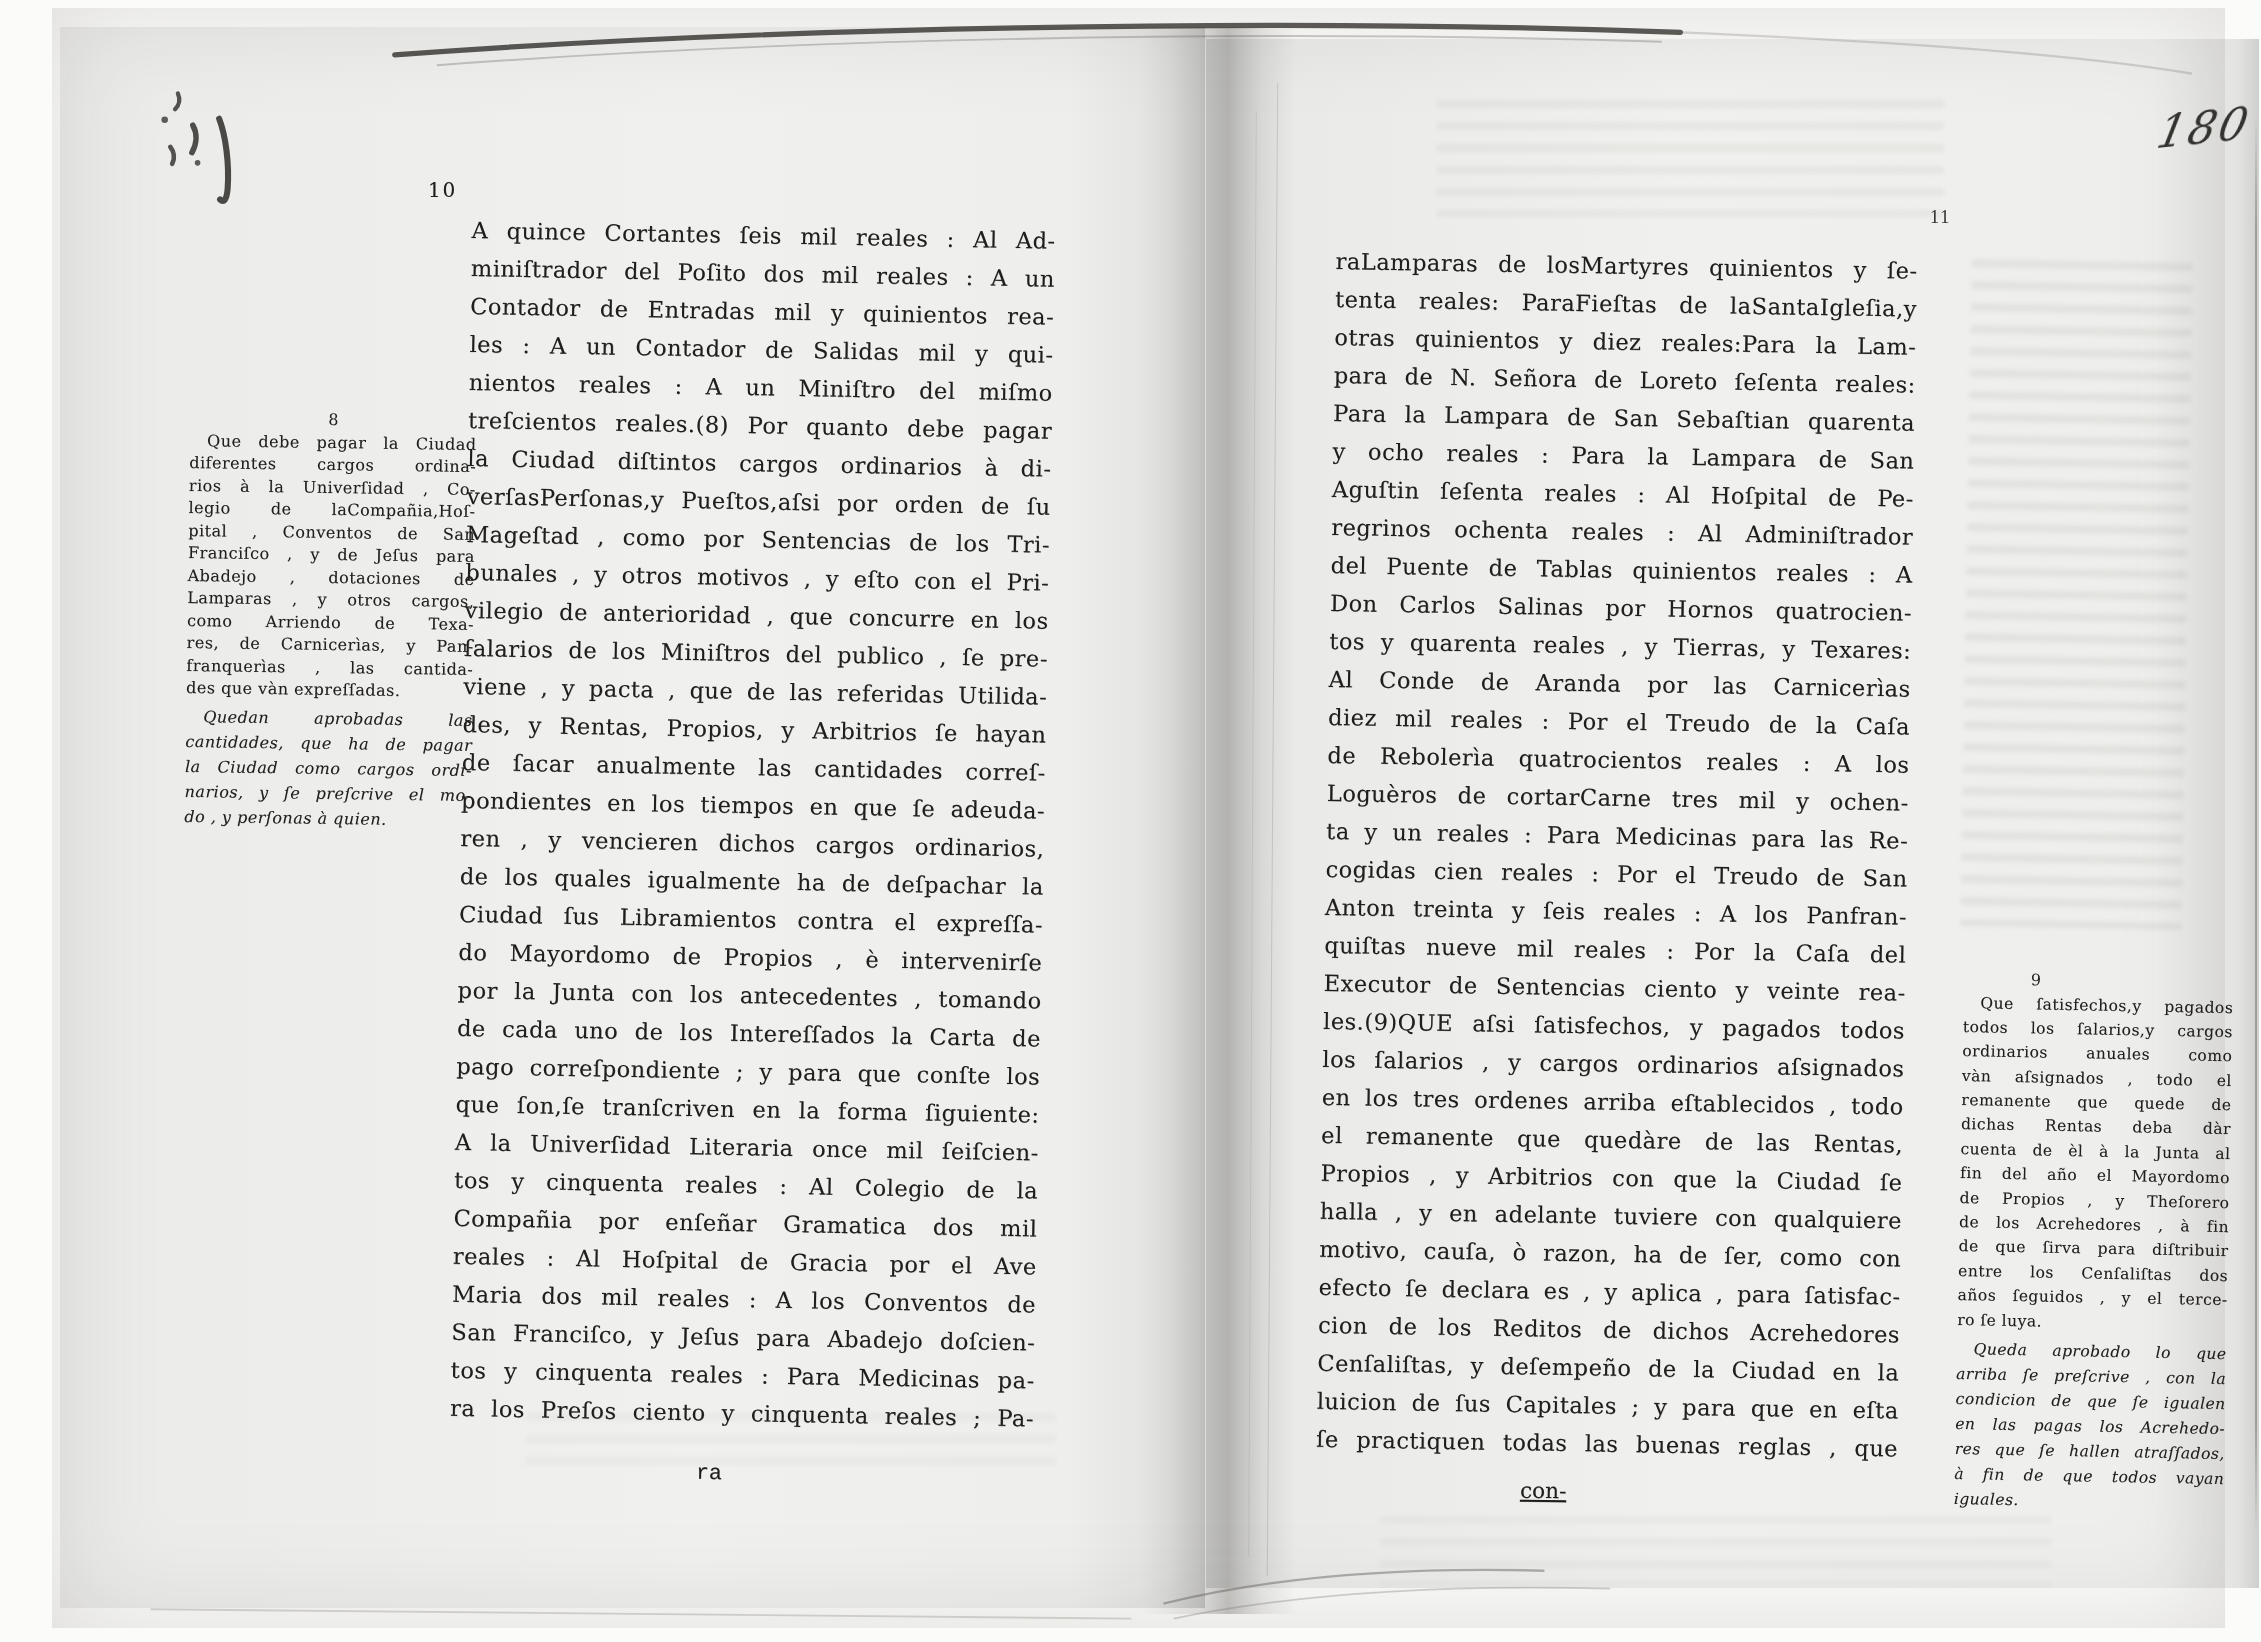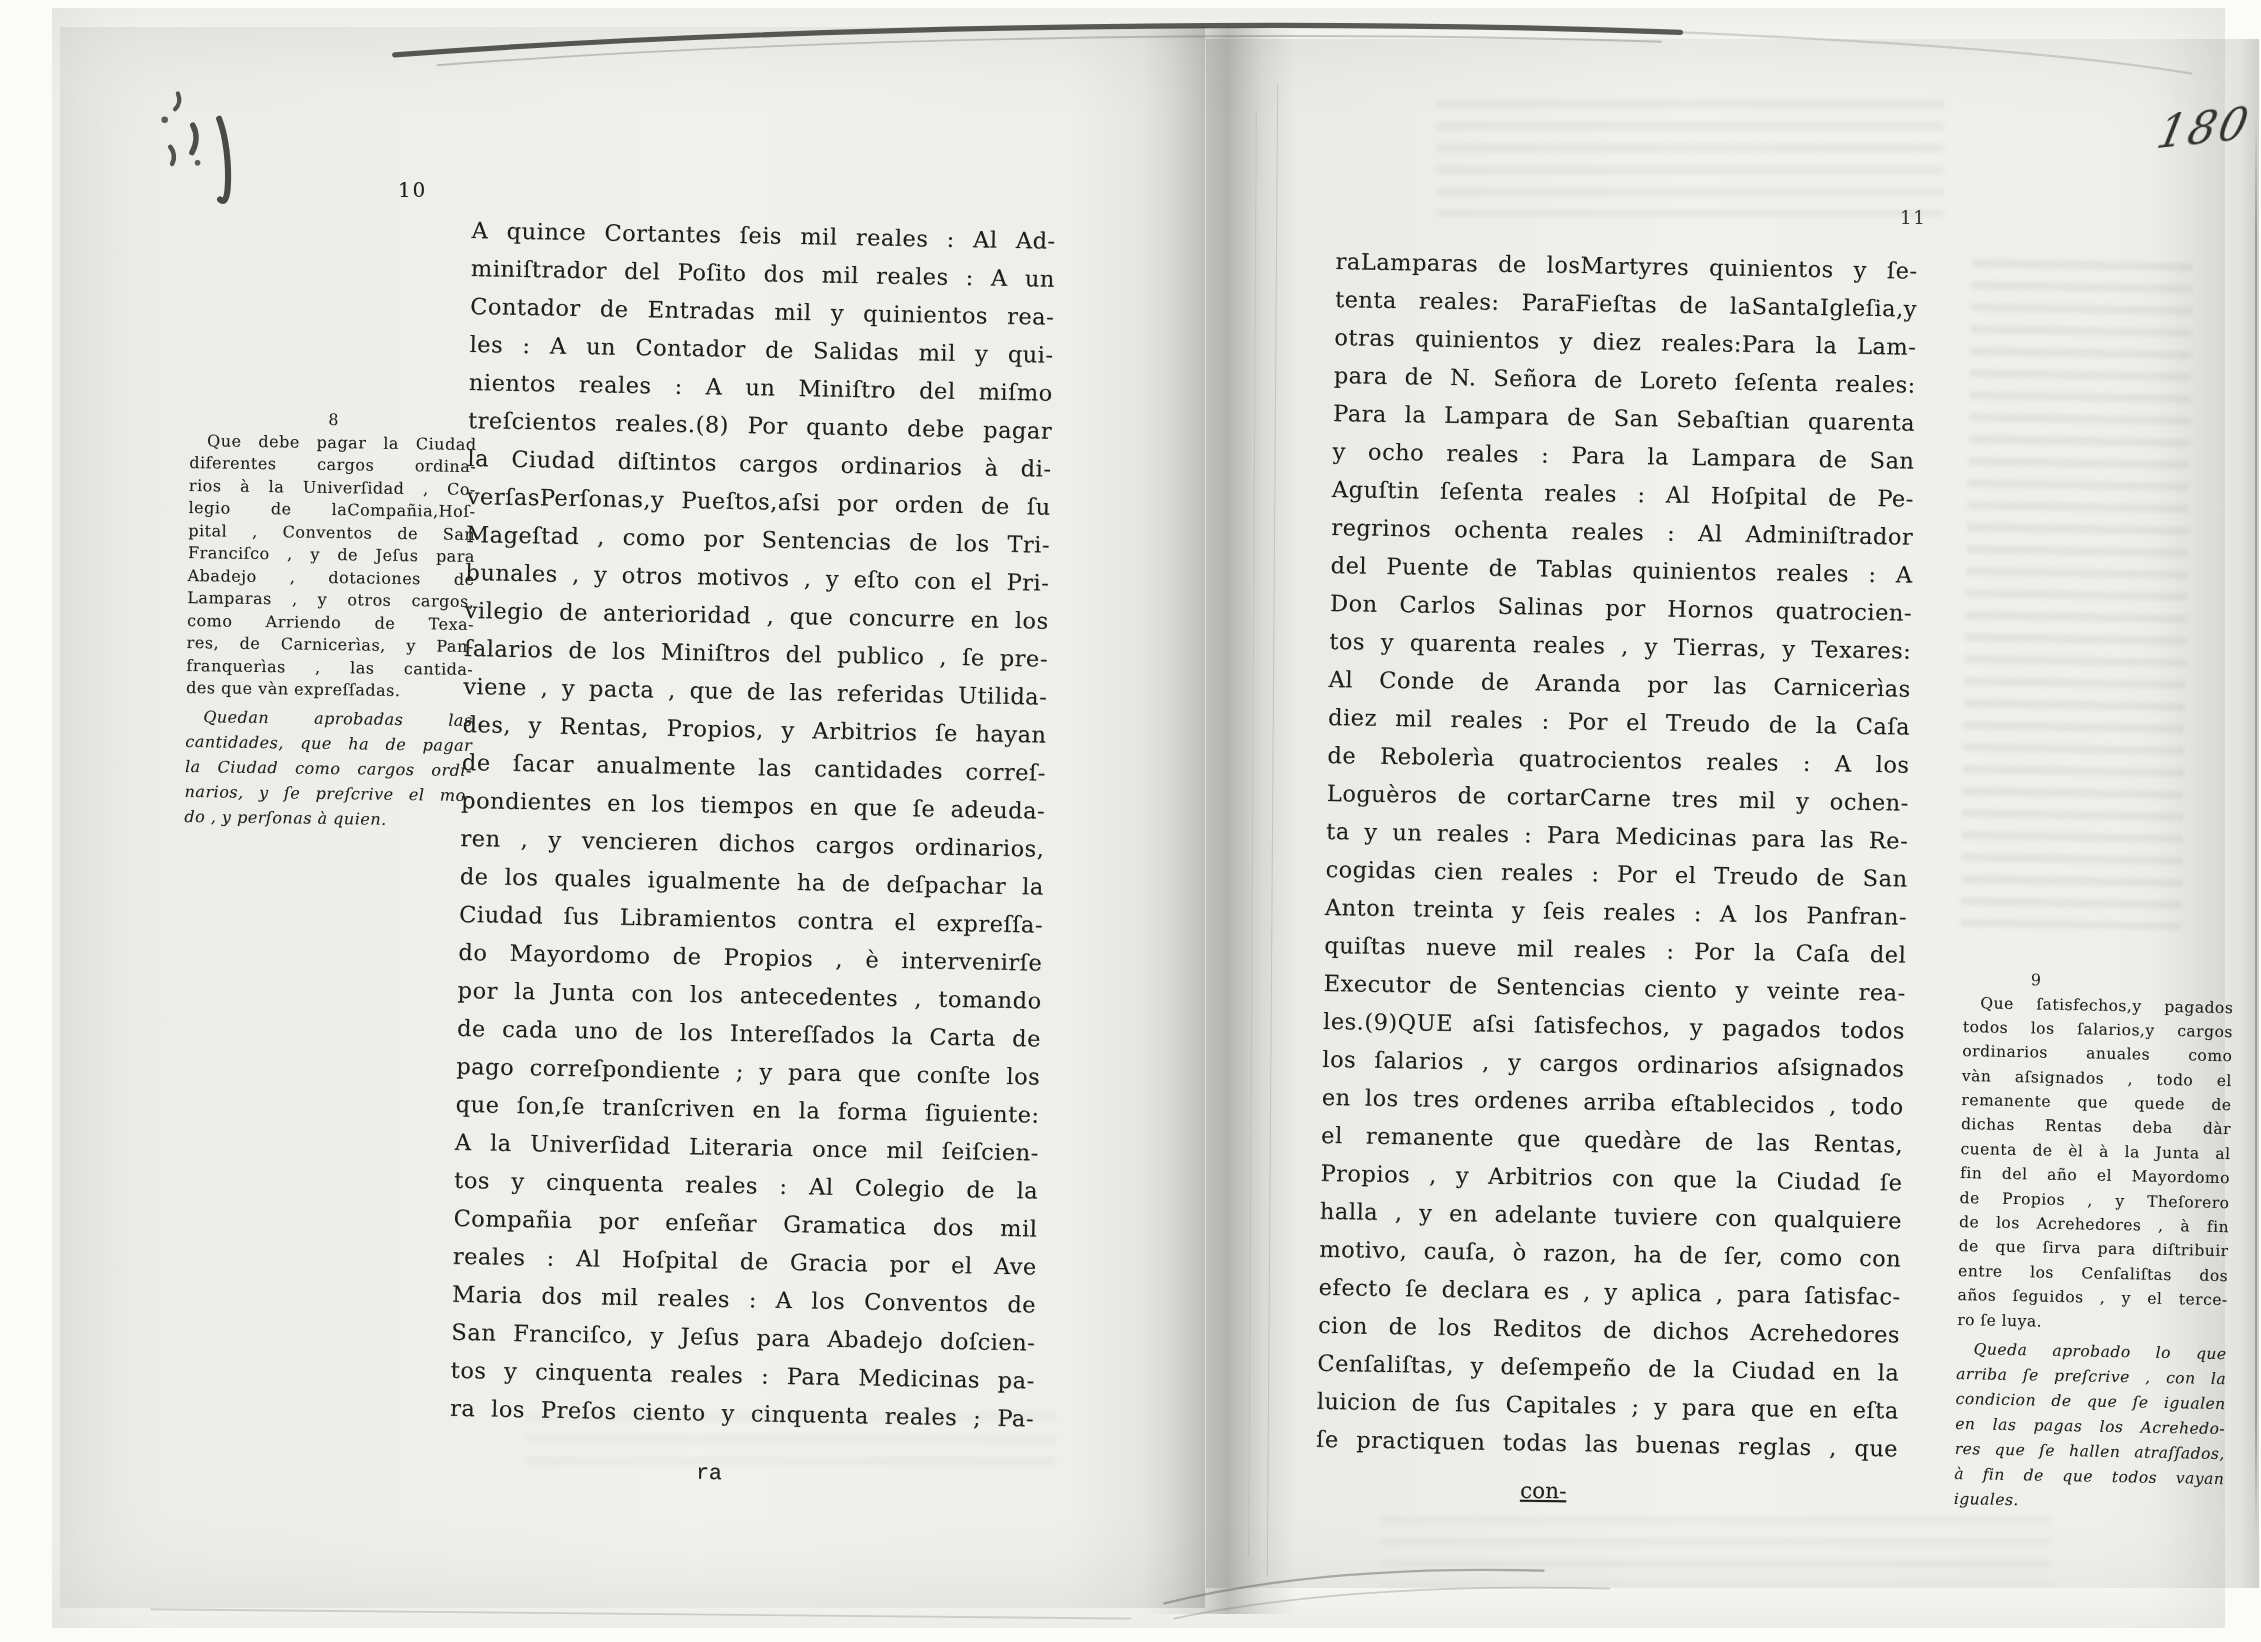--- a/index.html
+++ b/index.html
@@ -82,23 +82,23 @@
   }
   .margin-right .note-roman .line { height:24.4px; line-height:24.4px; }
   .margin-right .note-italic .line { height:25px; line-height:25px; }
 
   .note-number { text-align:center; font-size:16px; height:23.5px; line-height:23.5px; }
   .margin-right .note-number { text-align:left; padding-left:67px; }
   .note-italic { font-style:italic; margin-top:4.7px; }
   .marginnote .line:last-child { text-align-last:left; }
   .indent-first .line:first-child { text-indent:1.1em; }
 
-  .pageno { position:absolute; font-size:20px; letter-spacing:1.9px; text-shadow:0.2px 0.2px 0.4px rgba(34,31,28,0.4); }
+  .pageno { position:absolute; font-size:20px; letter-spacing:1.9px; text-shadow:0.2px 0.2px 0.4px rgba(34,31,28,0.4);margin-left:30px; }
   .pageno-left { left:346px; top:170px; }
-  .pageno-right { left:1848px; top:199px; font-size:18px; opacity:0.88; }
+  .pageno-right { left:1848px; top:199px; font-size:18px; opacity:0.88;font-family:Liberation Serif, serif; }
 
   .catchword { position:absolute; font-size:21.6px; text-shadow:0.3px 0.3px 0.4px rgba(34,31,28,0.38); }
   .catch-left { left:644px; top:1453px; transform:rotate(1deg);font-family:Liberation Mono, monospace; }
   .catch-right { left:1468px; top:1470px; transform:rotate(0.9deg);text-decoration:underline; }
 
   .folio-hand {
     position:absolute; left:2106px; top:94px;
     font-size:44px; font-style:italic; color:#33322f;
     transform:rotate(-6deg) skewX(-18deg);
     filter:blur(0.3px);

